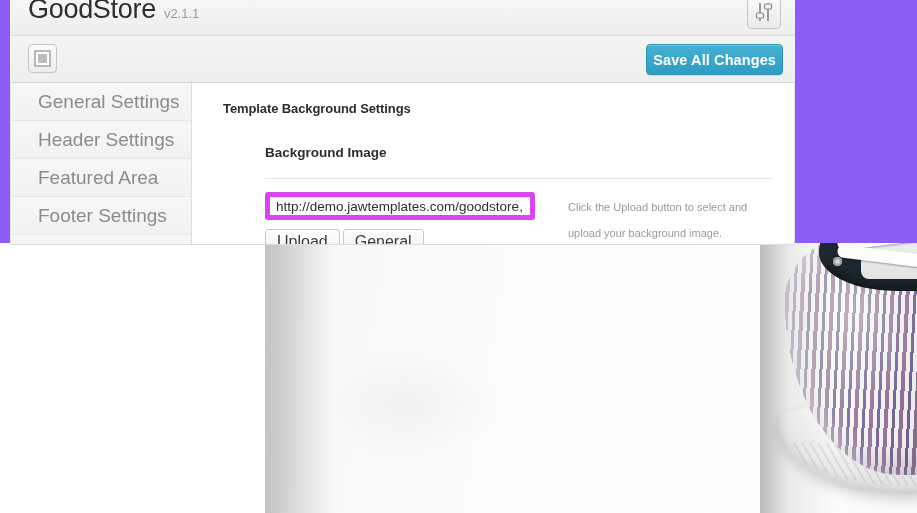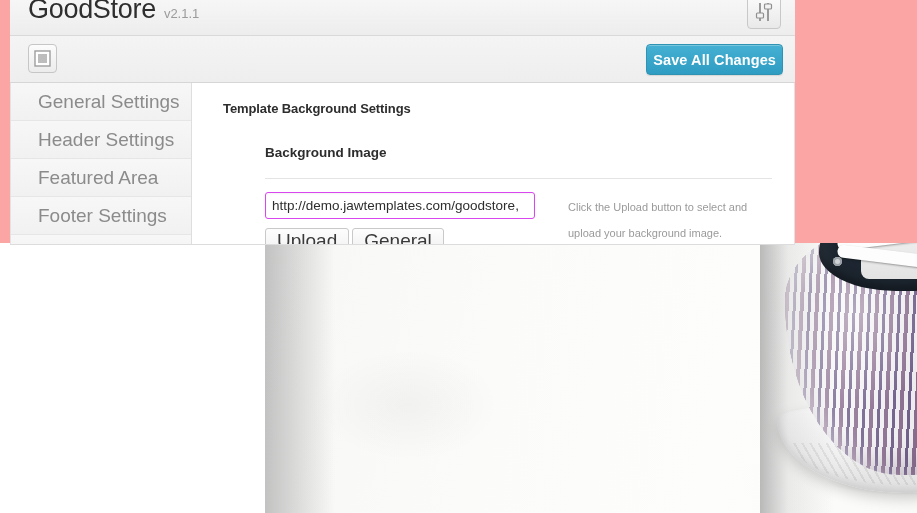--- a/index.html
+++ b/index.html
@@ -9,21 +9,21 @@
     overflow: hidden;
     background: #efefef;
     font-family: "Liberation Sans", sans-serif;
     -webkit-font-smoothing: antialiased;
   }
 
   
   .page {
     position: relative;
     width: 917px; height: 477px;
-    background: #fca5a5;
+    background: #8b5cf6;
   }
 
   
   .bg-preview {
     position: absolute;
     left: 0; top: 243px;
     width: 917px; height: 270px;
     overflow: hidden;
     background: #fbfbfb;
   }
@@ -262,34 +262,34 @@
   }
   .field-controls { width: 275px; }
   .url-input {
     display: block;
     width: 270px;
     height: 27px;
     padding: 9px 6px;
     font-size: 13.5px;
     font-family: "Liberation Sans", sans-serif;
     color: #2e2e2e;
-    border: 1px solid #d946ef;
+    border: 5px solid #d946ef;
     border-radius: 3px;
     background: #fff;
     box-shadow: inset 0 1px 2px rgba(0,0,0,0.05);
     outline: none;
   }
   .btn-row { display: flex; gap: 3px; margin-top: 9px; }
   .mini-btn {
     height: 26px;
     padding: 0 11px;
     border: 1px solid #c9c9c9;
     border-radius: 3px;
     background: linear-gradient(#fdfdfd, #f0f0f0);
-    font-size: 19px;
+    font-size: 16px;
     font-family: "Liberation Sans", sans-serif;
     color: #3a3a3a;
     cursor: pointer;
     display: flex; align-items: center;
   }
   .field-help {
     width: 200px;
     font-size: 11px;
     line-height: 26px;
     color: #9a9a9a;

